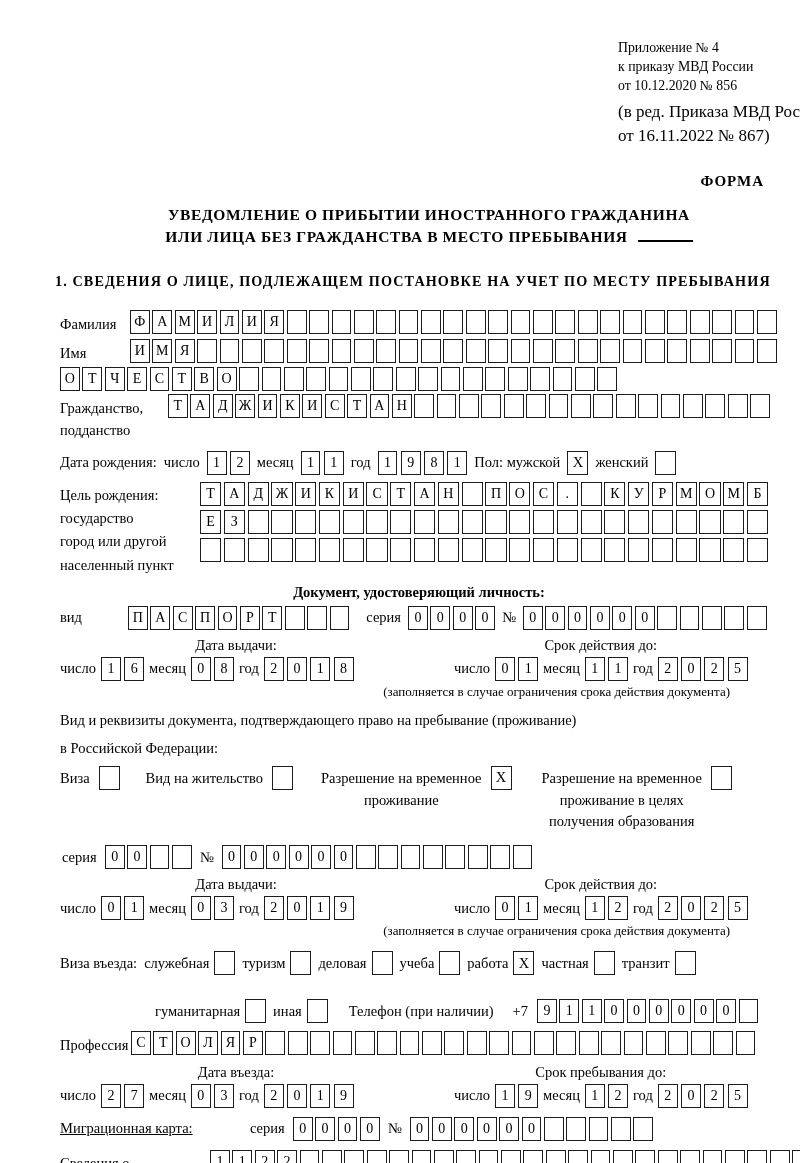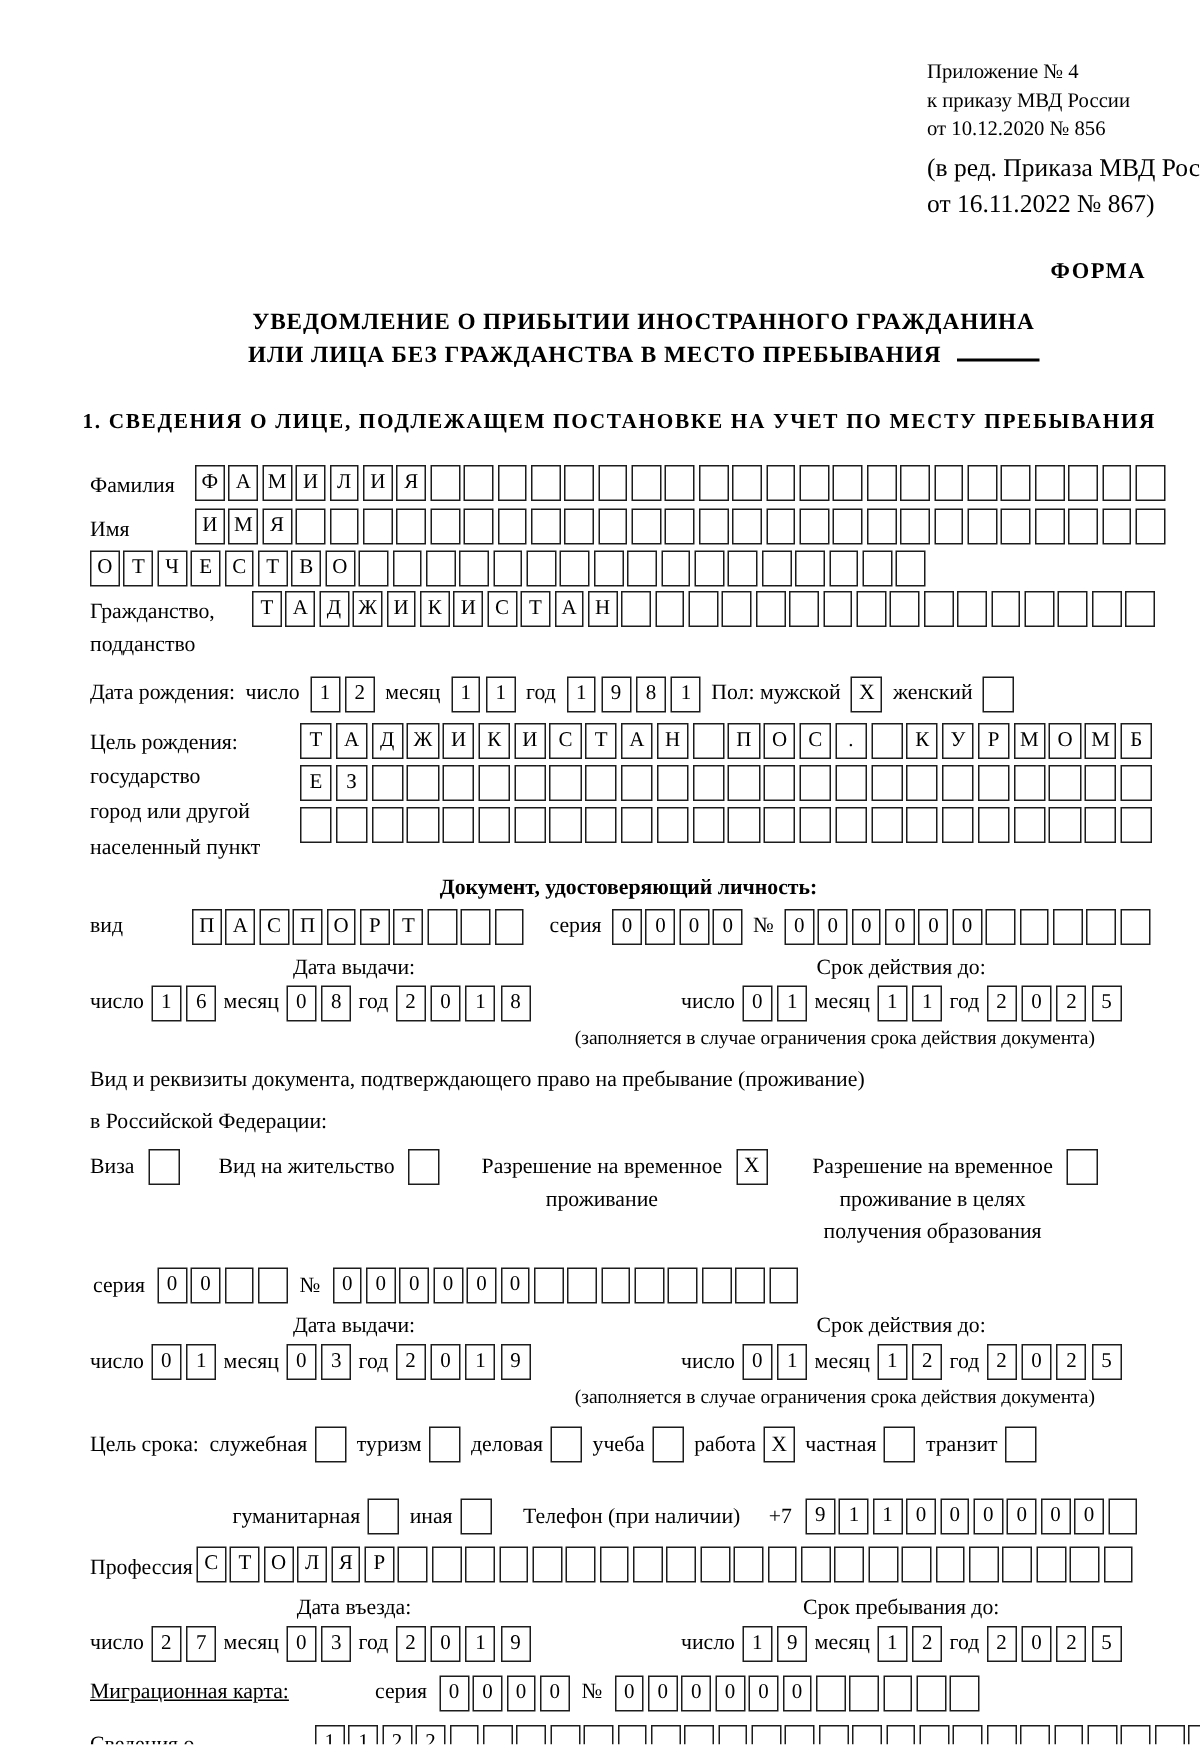--- a/index.html
+++ b/index.html
@@ -526,21 +526,21 @@
             <span class="cell">0</span>
             <span class="cell">2</span>
             <span class="cell">5</span>
           </span>
       </div>
     </div>
   </div>
   <div class="note-right">(заполняется в случае ограничения срока действия документа)</div>
 
   <div class="prow">
-    <span>Цель срока:</span>
+    <span>Виза въезда:</span>
     <span class="pitem">
         <span>служебная</span>
         <span class="cbox"></span>
       </span>
     <span class="pitem">
         <span>туризм</span>
         <span class="cbox"></span>
       </span>
     <span class="pitem">
         <span>деловая</span>

